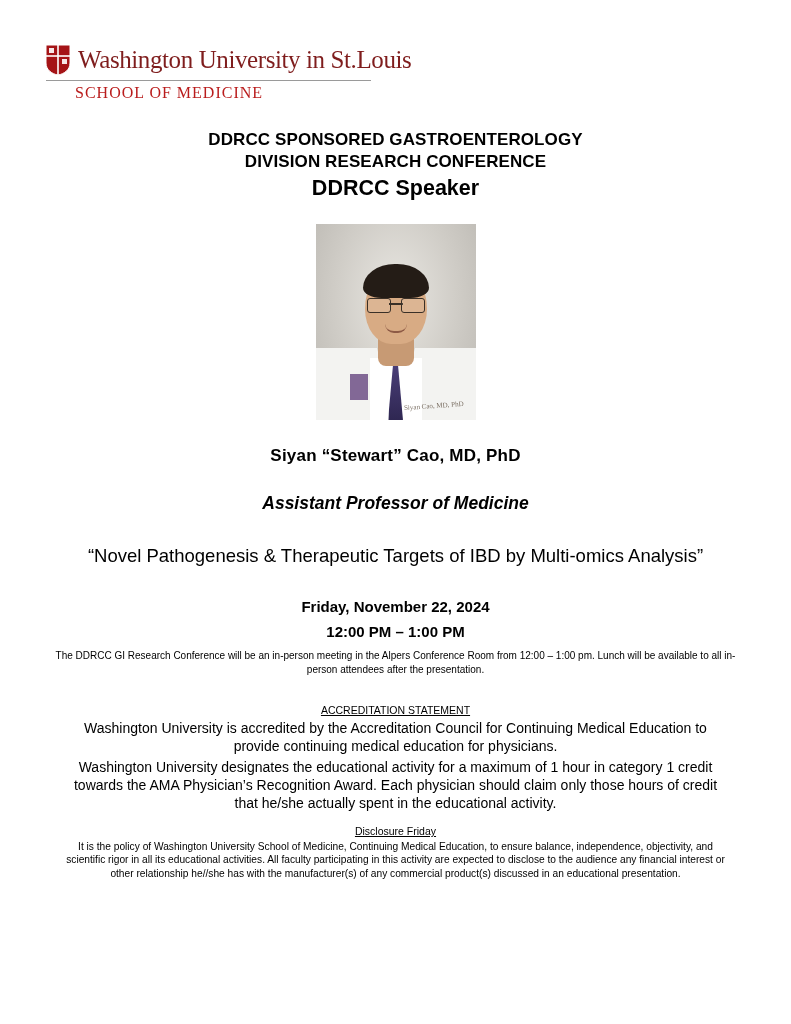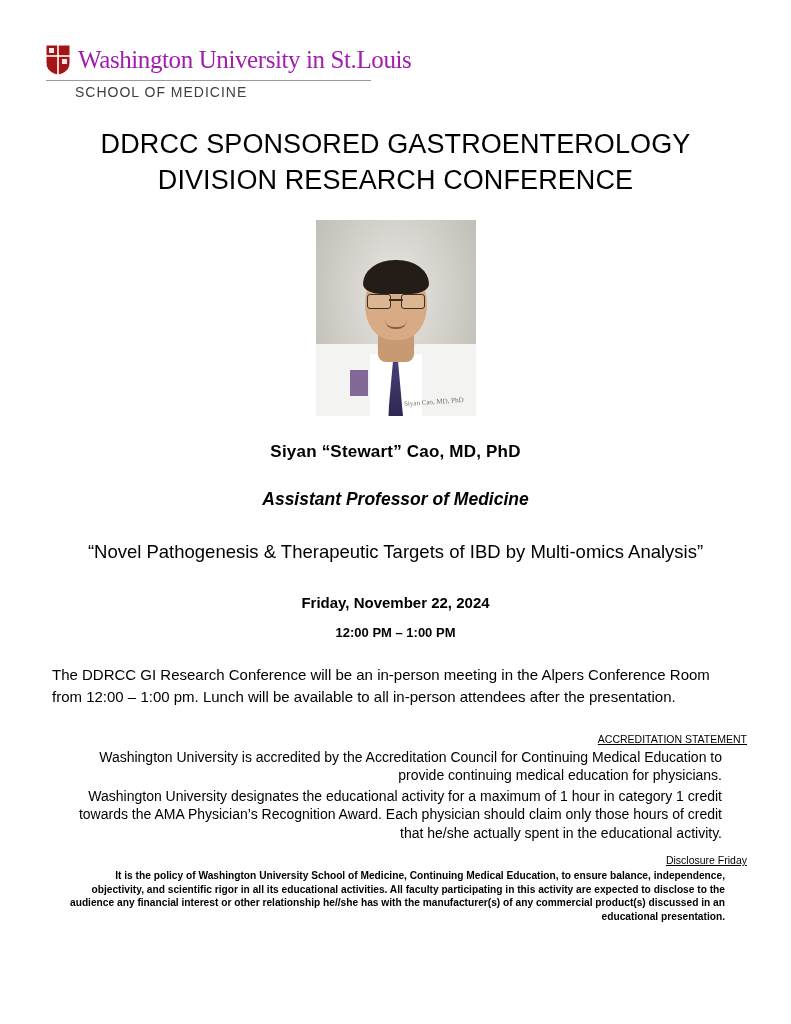--- a/index.html
+++ b/index.html
@@ -40,45 +40,45 @@
     flex: 0 0 auto;
   }
   .shield svg { display: block; }
   .wordmark {
     font-family: "Liberation Serif", serif;
     font-size: 25px;
     letter-spacing: -0.4px;
     line-height: 1;
     white-space: nowrap;
     font-weight: 400;
-    color: #a21caf;
+    color: #7f1d1d;
     margin-top: 3px;
   }
   .logo-rule {
     width: 325px;
     height: 1px;
     background: #9a9a9a;
     margin: 4px 0 3px 1px;
   }
   .school {
-    font-family: Liberation Sans, sans-serif;
-    font-size: 14px;
+    font-family: Liberation Serif, serif;
+    font-size: 16px;
     letter-spacing: 1.0px;
-    color: #404040;
+    color: #b91c1c;
     margin-left: 30px;
   }
 
   
   .title-block {
     text-align: center;
     margin-top: 27px;
   }
   .title-line {
-    font-size: 27px;
-    font-weight: normal;
+    font-size: 17px;
+    font-weight: bold;
     line-height: 1.32;
     letter-spacing: 0.1px;
   }
   .title-sub {
     font-size: 21.5px;
     font-weight: bold;
     line-height: 1.32;
   }
 
   
@@ -212,35 +212,36 @@
     padding: 0 34px;
   }
   .date {
     text-align: center;
     font-size: 15px;
     font-weight: bold;
     margin-top: 29px;
   }
   .time {
     text-align: center;
-    font-size: 13px;
-    font-weight: bold;
-    margin-top: 14px;
+    font-size: 15px;
+    font-weight: bold;
+    margin-top: 8px;
   }
   .details {
-    font-size: 15px;
-    margin-top: 24px;
+    text-align: center;
+    font-size: 10px;
+    margin-top: 9px;
     line-height: 1.42;
     padding: 0 8px;
   }
 
   
   .fine {
     margin-top: 26px;
-    text-align: right;
+    text-align: center;
   }
   .fine-head {
     font-size: 10.5px;
     text-decoration: underline;
     margin-bottom: 3px;
   }
   .fine-p {
     font-size: 14px;
     line-height: 1.32;
     padding: 0 25px;
@@ -250,21 +251,20 @@
     font-size: 10.5px;
     text-decoration: underline;
     margin-top: 12px;
     margin-bottom: 3px;
   }
   .fine-p2 {
     font-size: 10.2px;
     line-height: 1.32;
     padding: 0 22px;
     margin: 0;
-    font-weight: bold;
   }
 </style>
 </head>
 <body>
 
 <div class="page">
 
   <div class="logo-block">
     <div class="logo-row">
       <span class="shield">
@@ -278,20 +278,21 @@
       </span>
       <span class="wordmark">Washington University in St.Louis</span>
     </div>
     <div class="logo-rule"></div>
     <div class="school">SCHOOL OF MEDICINE</div>
   </div>
 
   <div class="title-block">
     <div class="title-line">DDRCC SPONSORED GASTROENTEROLOGY</div>
     <div class="title-line">DIVISION RESEARCH CONFERENCE</div>
+    <div class="title-sub">DDRCC Speaker</div>
   </div>
 
   <div class="photo-wrap">
     <div class="photo">
       <div class="bg-grad"></div>
       <div class="coat-l"></div>
       <div class="coat-r"></div>
       <div class="shirt"></div>
       <div class="tie"></div>
       <div class="neck"></div>

